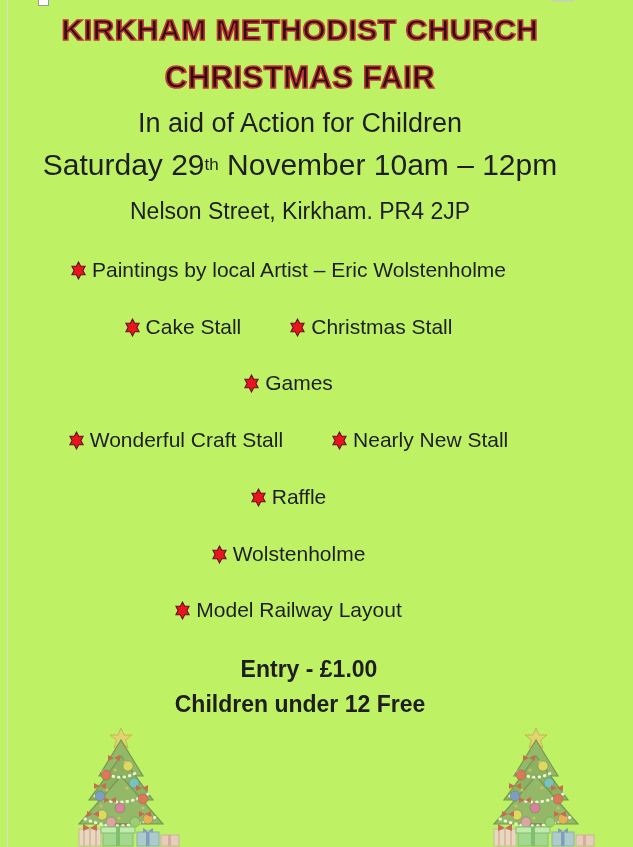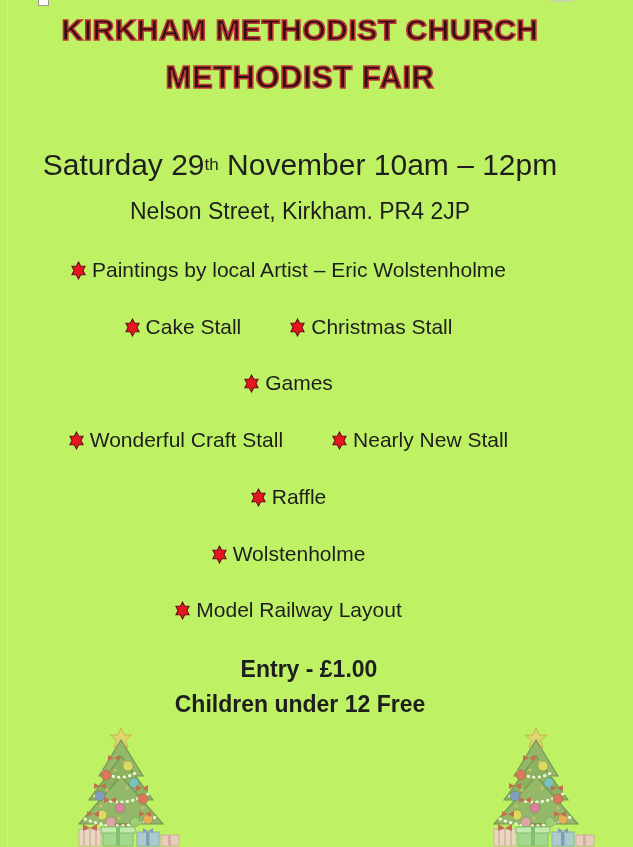--- a/index.html
+++ b/index.html
@@ -109,21 +109,22 @@
           <rect x="91" y="106" width="3.5" height="14" fill="#7186d6"></rect>
           <path d="M93,105 l-5,-3 l0,5 z M93,105 l5,-3 l0,5 z" fill="#7186d6"></path>
           <rect x="106" y="109" width="18" height="11" fill="#f1c6d3" stroke="#d39cb0" stroke-width="1"></rect>
           <rect x="113" y="109" width="3" height="11" fill="#e295b1"></rect>
         </g>
       </g>
     </defs>
   </svg>
 
   <div class="line title t1">KIRKHAM METHODIST CHURCH</div>
-  <div class="line title t2">METHODIST FAIR</div>
+  <div class="line title t2">CHRISTMAS FAIR</div>
+  <div class="line subtitle">In aid of Action for Children</div>
 
   <div class="line dateline"><span>Saturday 29</span><sup>th</sup><span> November 10am – 12pm</span></div>
 
   <div class="line address">Nelson Street, Kirkham. PR4 2JP</div>
 
   <div class="attr-row r1">
     <span class="attr-item">
       <svg class="star" viewBox="0 0 20 22">
           <use href="#star6"></use>
         </svg>

